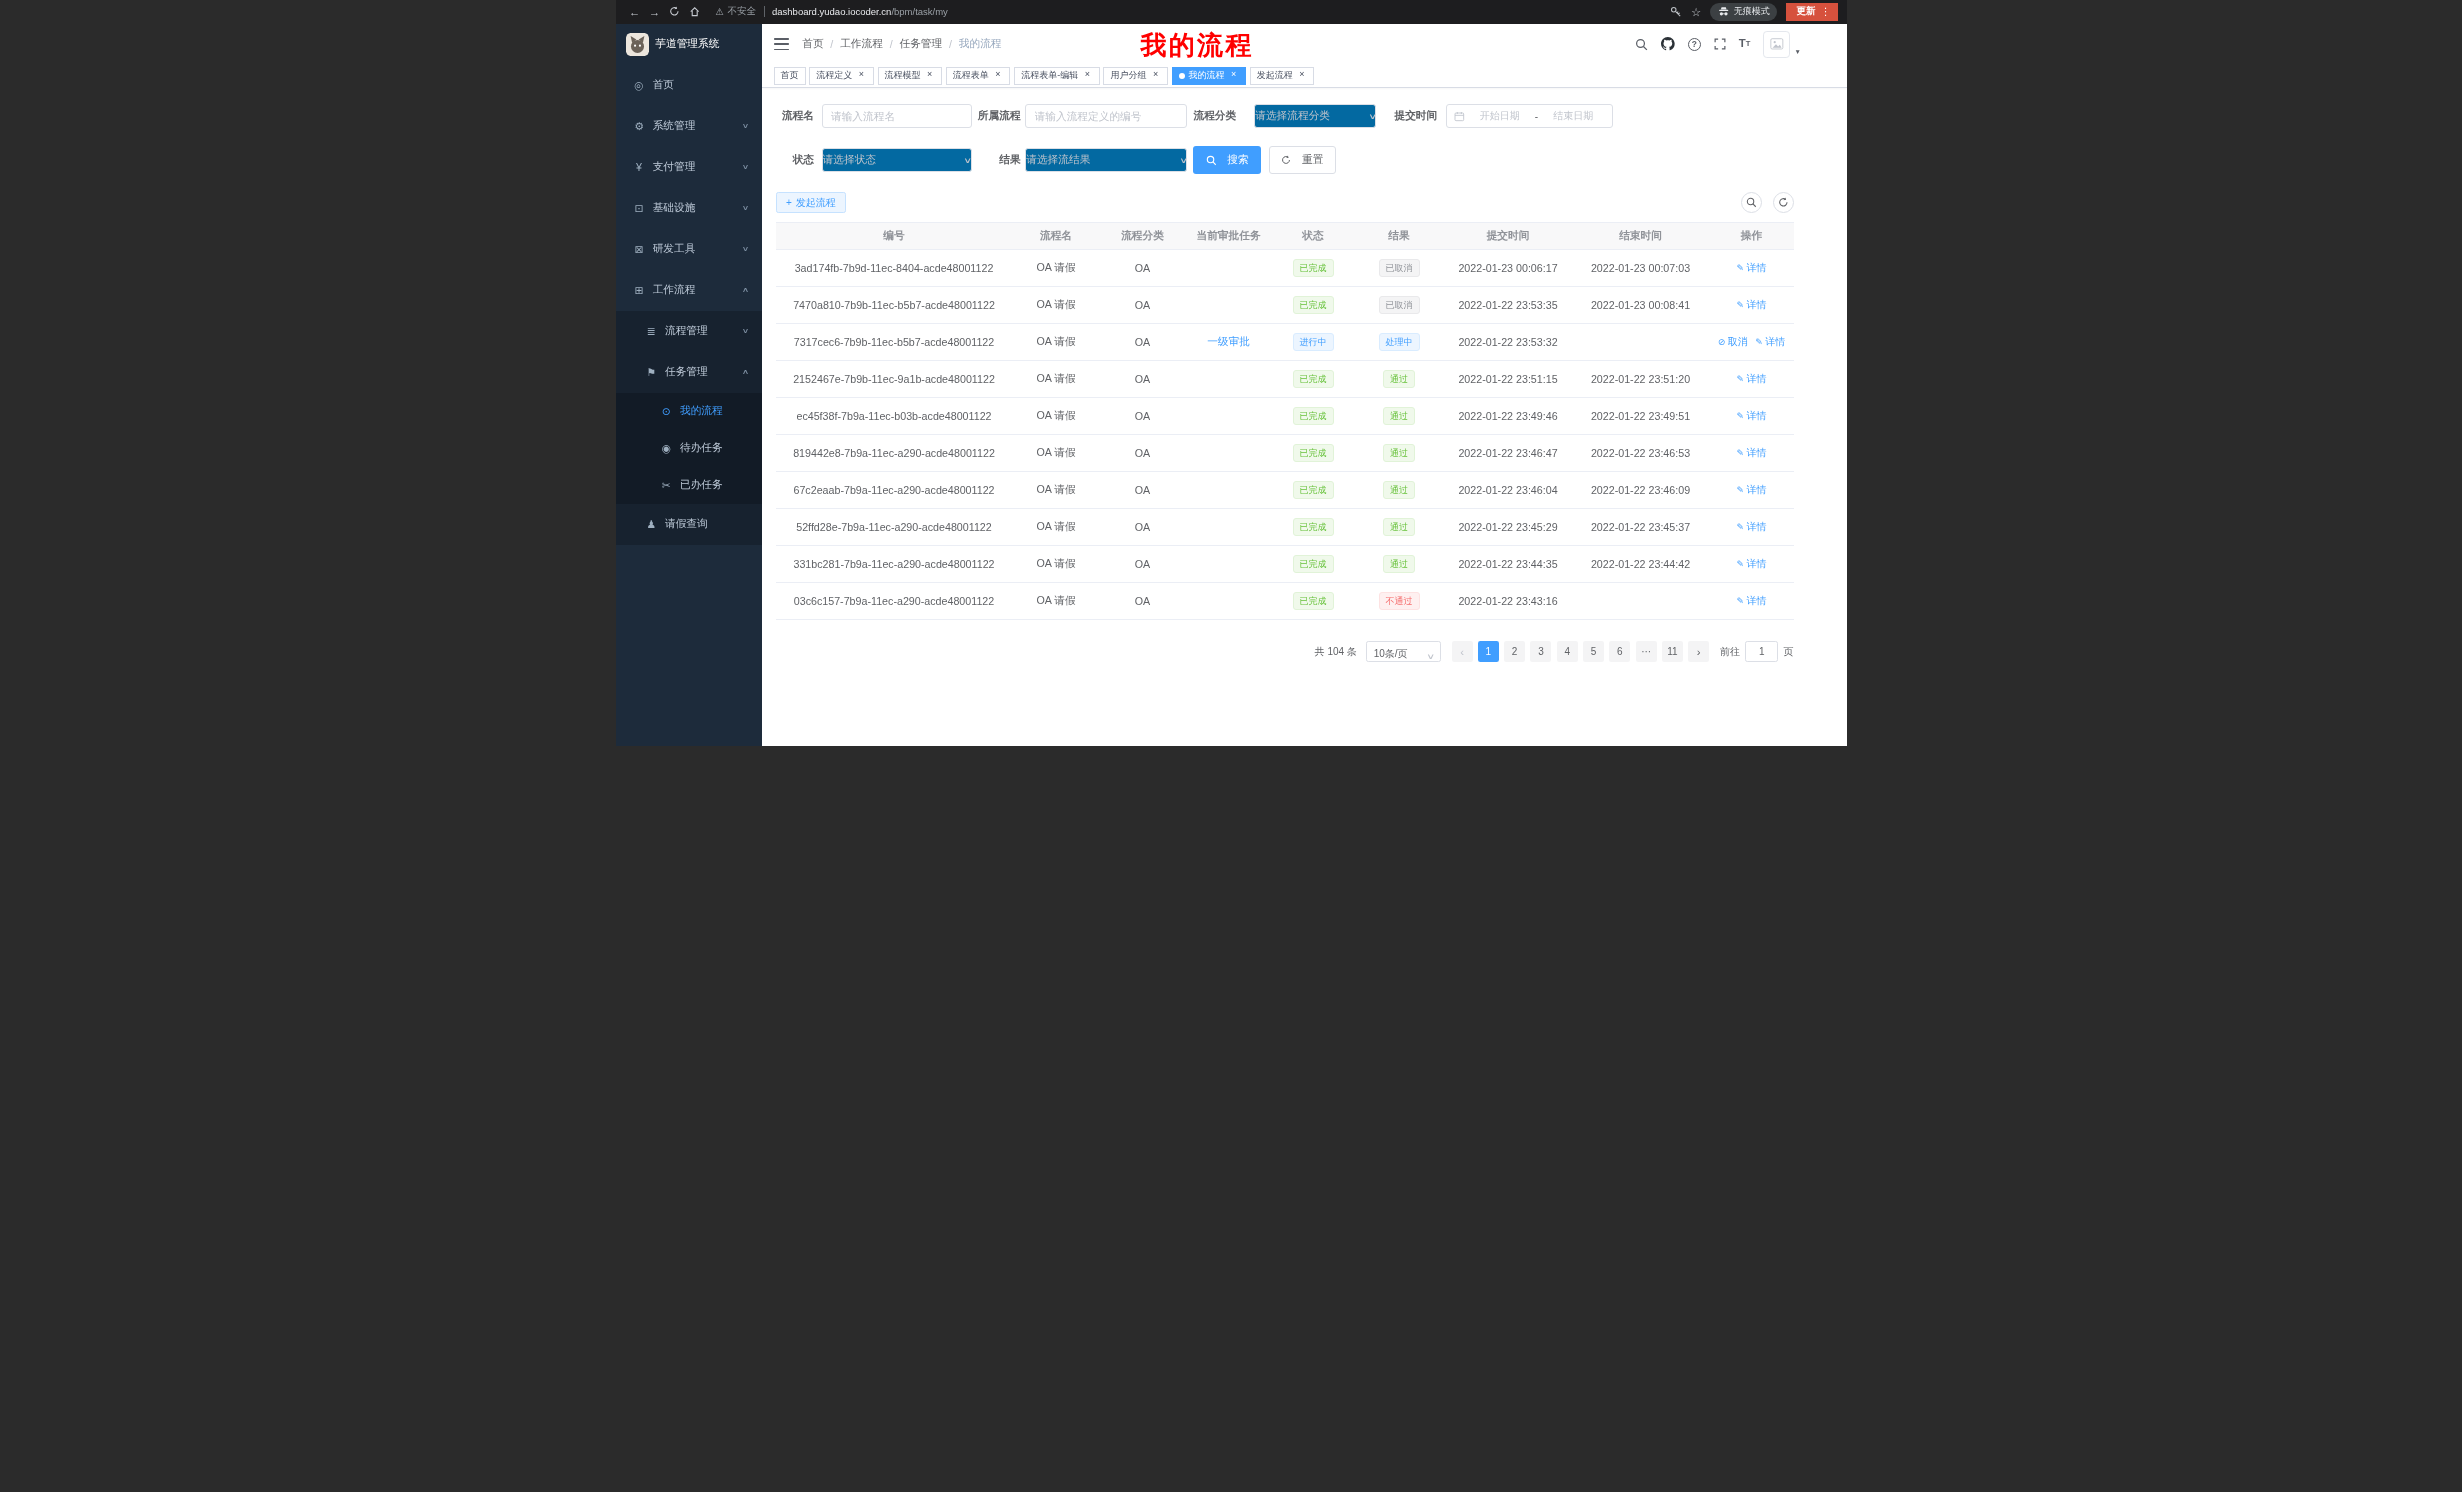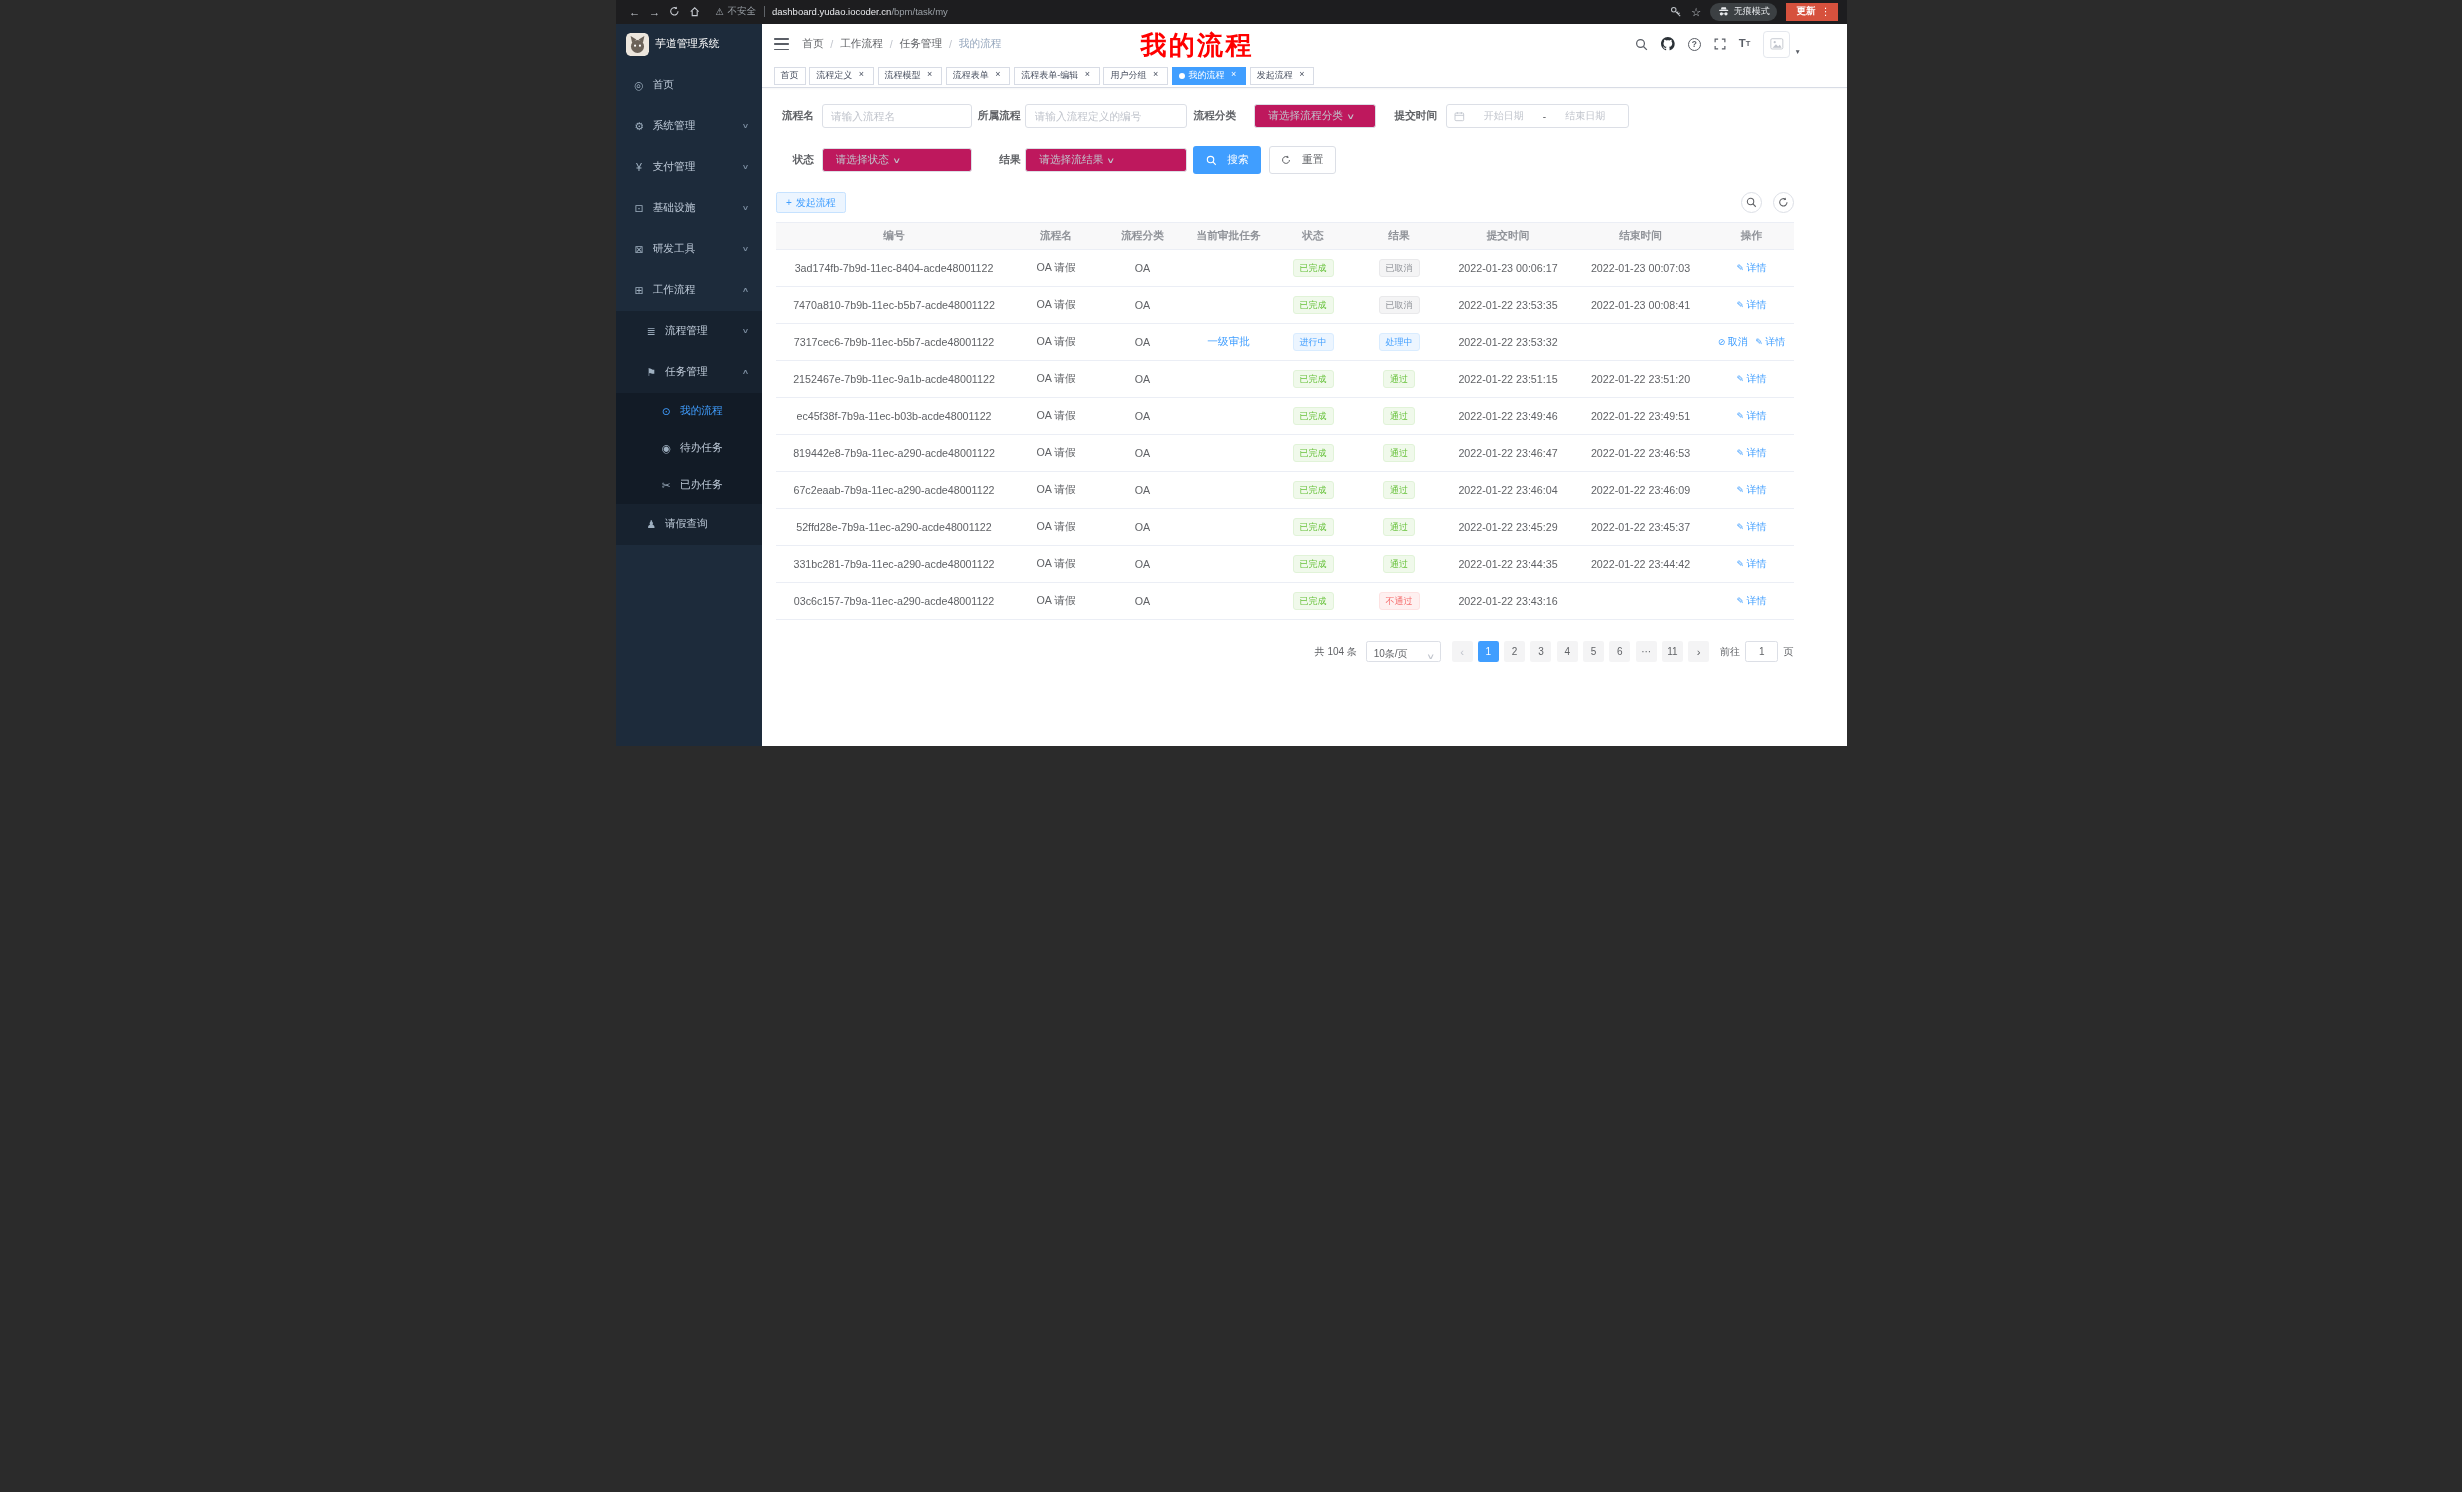--- a/index.html
+++ b/index.html
@@ -73,24 +73,24 @@
   .filter-row{display:flex;align-items:center}
   .filter-row + .filter-row{margin-top:18px}
   .f-label{font-size:10.7px;font-weight:700;color:#606266;text-align:right;white-space:nowrap}
   .lab1{width:38px;margin-right:7.6px}
   .lab2{width:43px;margin-left:6px;margin-right:4.6px}
   .lab3{width:43px;margin-left:6px;margin-right:18px}
   .lab4{width:43px;margin-left:18px;margin-right:9px}
   .inp{height:24px;border:0.8px solid #dcdfe6;border-radius:3px;background:#fff;font-size:10.7px;color:#606266;padding:0 8.4px;outline:none;font-family:inherit}
   .inp::placeholder{color:#c0c4cc}
   .w1{width:150px}.w2{width:162px}.w3{width:122px}
-  .sel{display:flex;align-items:center;justify-content:flex-start;height:24px;border:0.8px solid #dcdfe6;border-radius:3px;padding:0 13px;background:#be185d;cursor:pointer}
+  .sel{display:flex;align-items:center;justify-content:space-between;height:24px;border:0.8px solid #dcdfe6;border-radius:3px;padding:0 0;background:#0369a1;cursor:pointer}
   .sel .ph{font-size:10.7px;color:#c0c4cc;white-space:nowrap;overflow:hidden}
   .chev{font-size:7.6px;color:#c0c4cc;transform:scaleX(1.6);flex-shrink:0;margin-left:4.6px}
-  .daterange{width:183px;height:24px;border:0.8px solid #dcdfe6;border-radius:3px;display:flex;align-items:center;padding:0 6.8px;gap:3px;background:#fff;cursor:pointer}
+  .daterange{width:167px;height:24px;border:0.8px solid #dcdfe6;border-radius:3px;display:flex;align-items:center;padding:0 6.8px;gap:3px;background:#fff;cursor:pointer}
   .dph{flex:1;text-align:center;font-size:10px;color:#c0c4cc;white-space:nowrap}
   .dsep{color:#606266;font-size:10px}
   .btn{display:inline-flex;align-items:center;justify-content:center;gap:11px;height:28px;border-radius:3px;font-size:10.7px;cursor:pointer;border:0.8px solid transparent;font-family:inherit;white-space:nowrap}
   .btn-primary{background:#409eff;color:#fff;padding:0 11.4px;margin-left:6px}
   .btn-plain{background:#fff;color:#606266;border-color:#dcdfe6;padding:0 11.4px;margin-left:7.6px}
 
   
   .toolbar{display:flex;align-items:center;justify-content:space-between;margin:18px 0 9px}
   .btn-create{display:inline-flex;align-items:center;gap:3.8px;height:21px;padding:0 9px;background:#ecf5ff;border:0.8px solid #c6e2ff;color:#409eff;border-radius:2.3px;font-size:10px;cursor:pointer;font-family:inherit}
   .tool-icons{display:flex;align-items:center;gap:10.7px}

